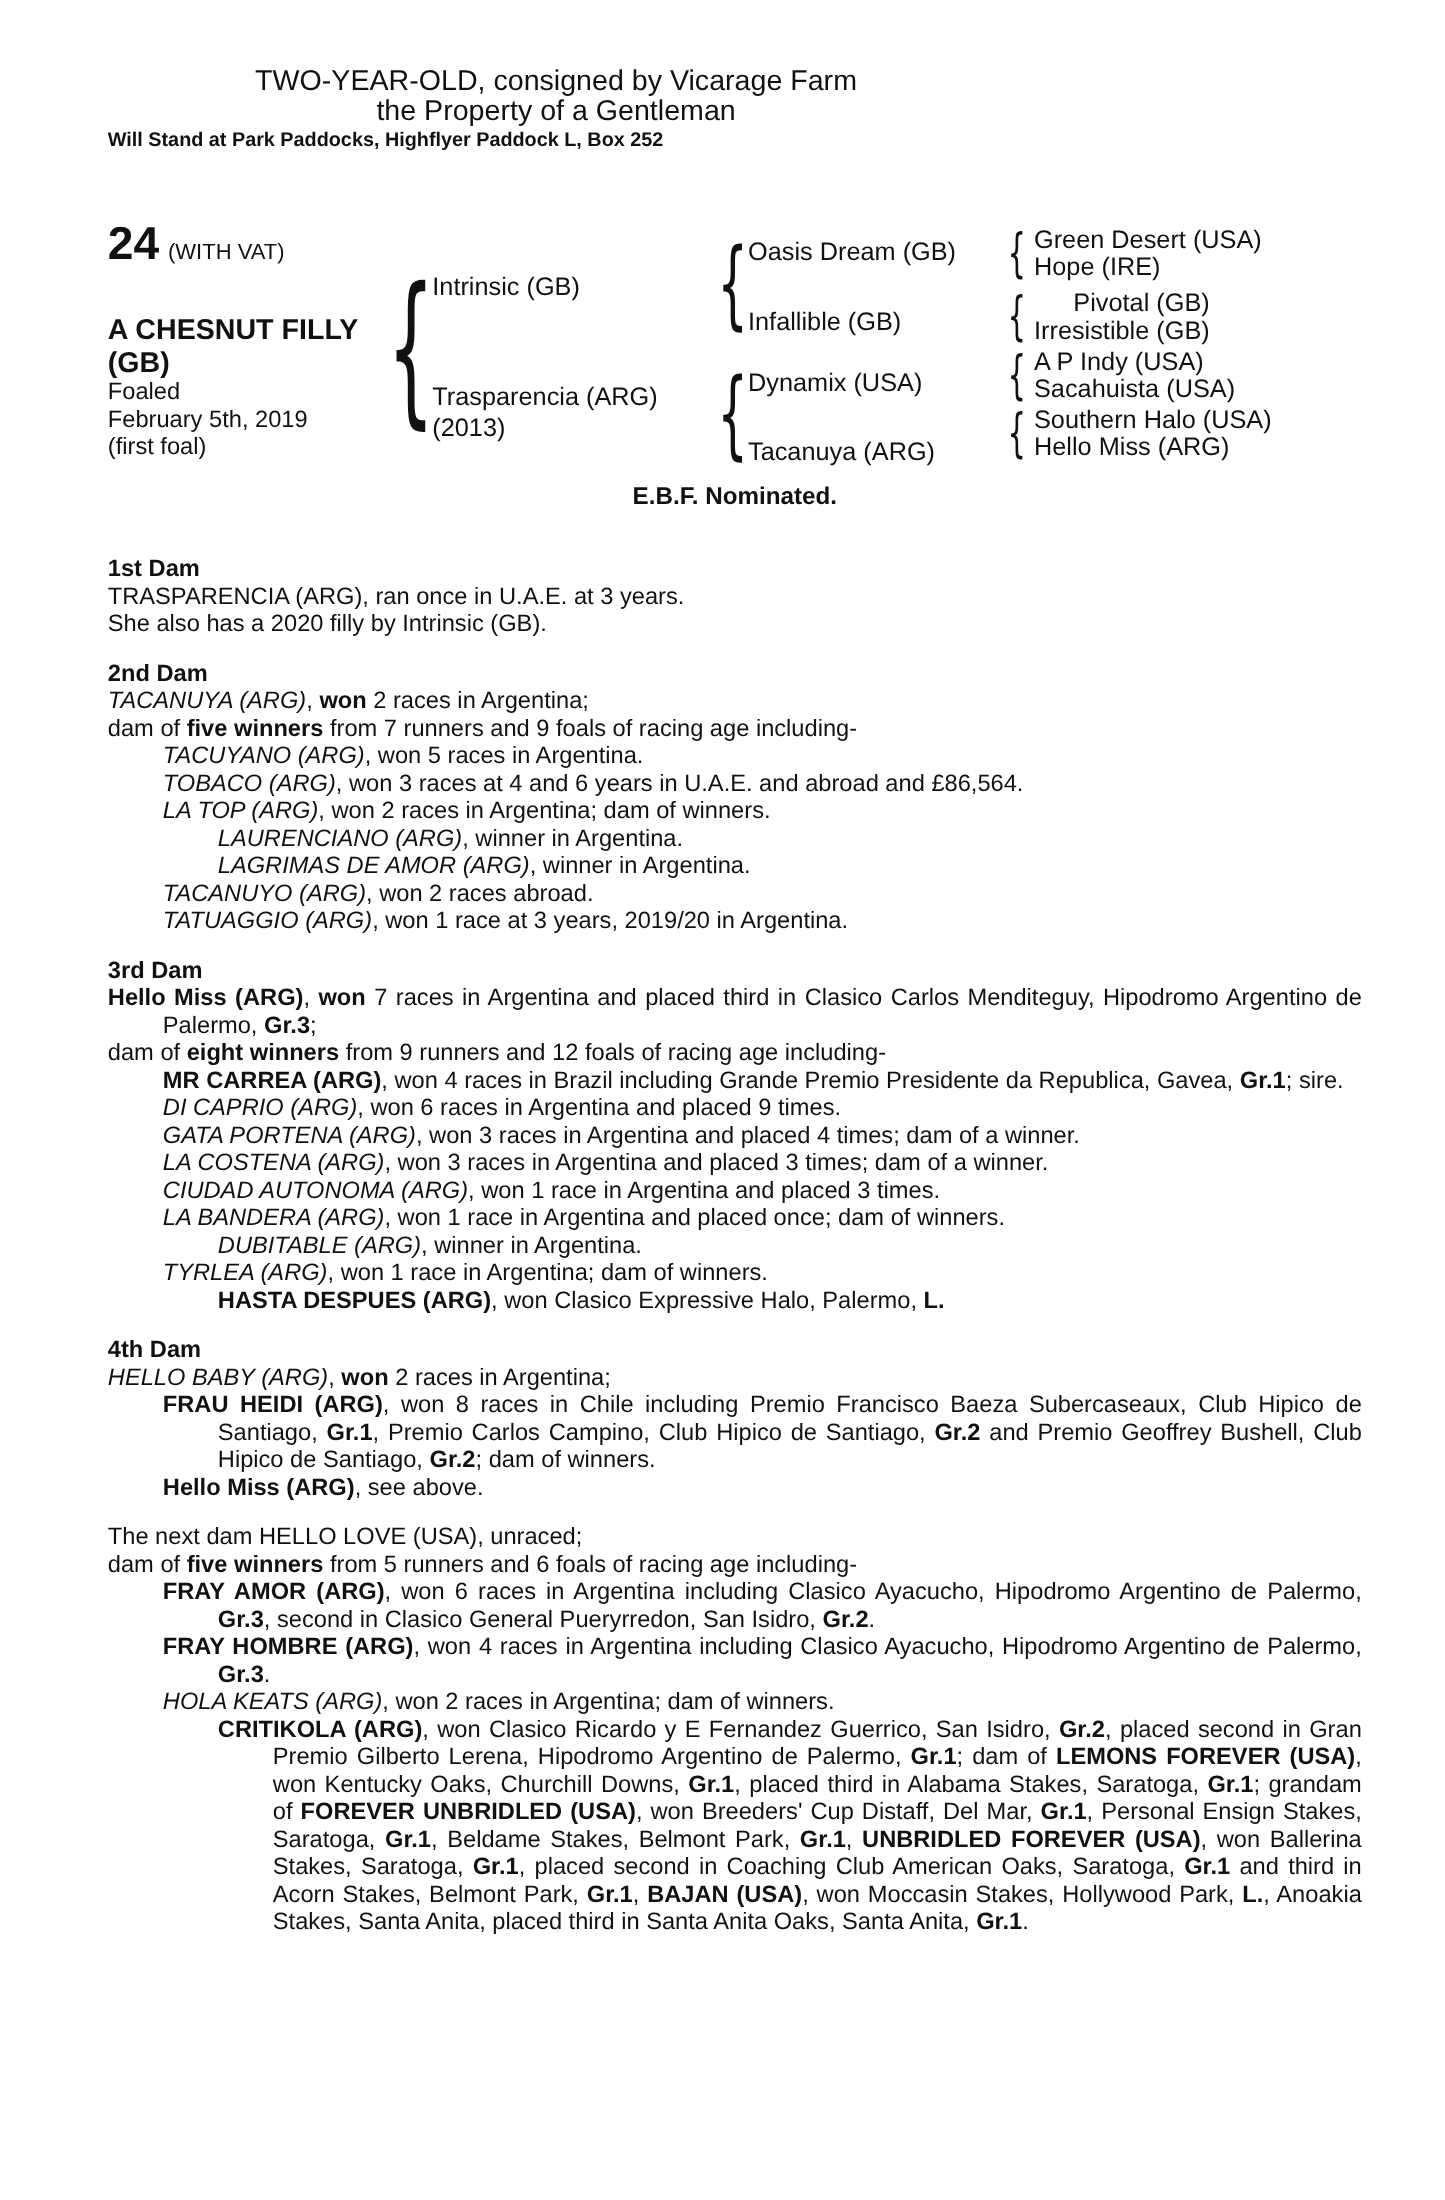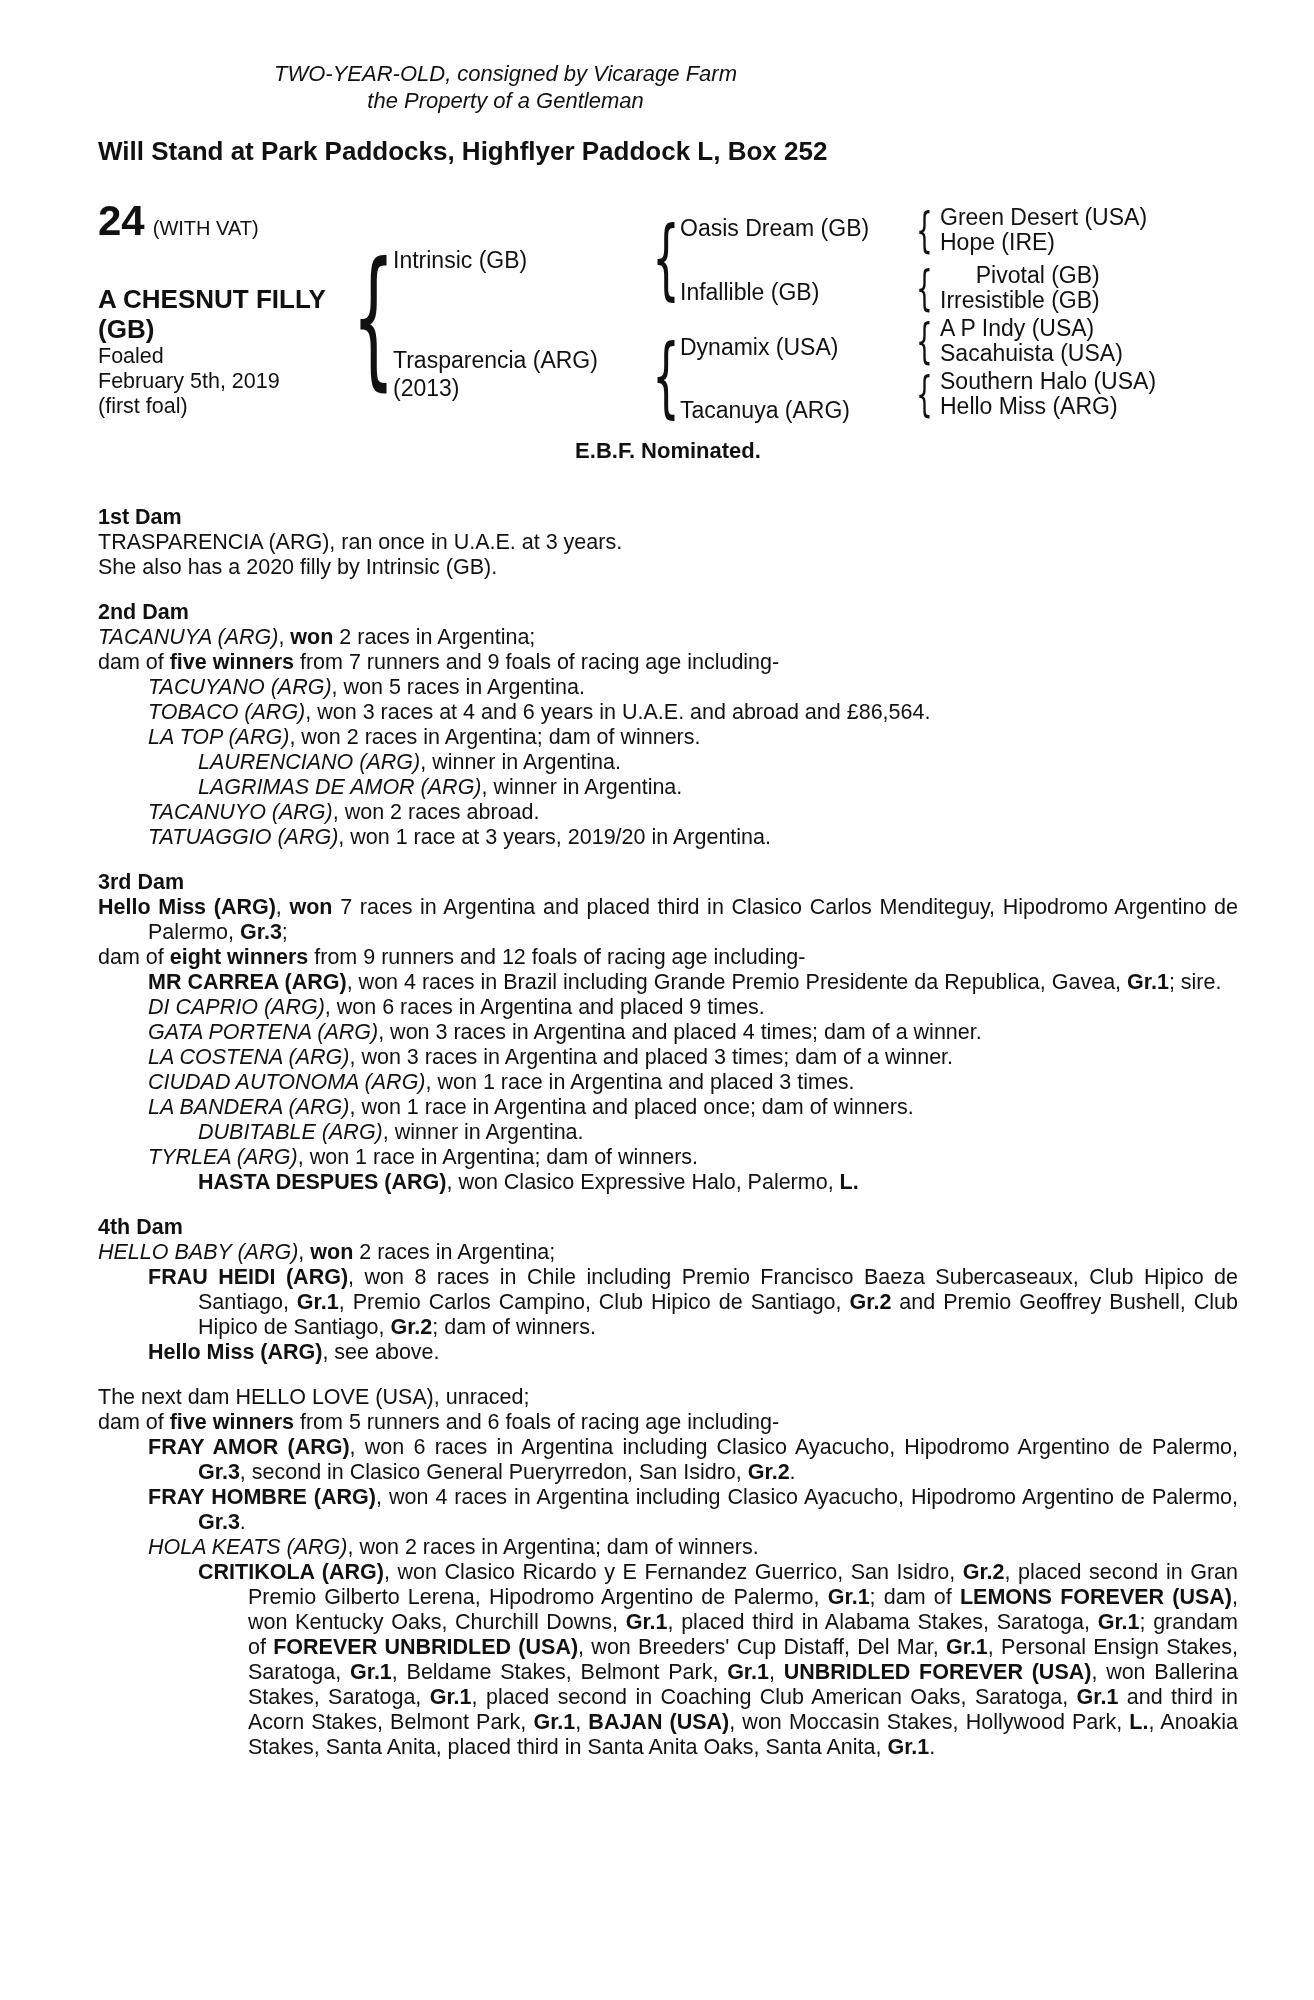--- a/index.html
+++ b/index.html
@@ -9,22 +9,22 @@
     background:#ffffff;
     font-family:"Liberation Sans", sans-serif;
     color:#111;
     overflow:hidden;
   }
   .abs{position:absolute;}
   .nowrap{white-space:nowrap;}
 
   
   .consign-header{left:98px;top:60px;width:815px;text-align:center;
-    font-style:italic;font-size:22px;line-height:27px;}
-  .stand-line{left:98px;top:114px;font-weight:bold;font-size:26px;line-height:26px;margin-top:24px;}
+    font-size:26px;line-height:27px;}
+  .stand-line{left:98px;top:114px;font-weight:bold;font-size:18px;line-height:26px;}
 
   
   .lot-row{left:98px;top:198px;font-size:42px;font-weight:bold;line-height:46px;}
   .lot-vat{font-size:20px;font-weight:normal;margin-left:8px;margin-top:43px;}
   .horse-block{left:98px;top:284px;font-size:21.5px;line-height:25px;}
   .horse-name{font-size:26px;font-weight:bold;line-height:30px;}
 
   
   .ped-name{font-size:23px;line-height:28px;white-space:nowrap;}
   .brace{font-family:"DejaVu Sans",sans-serif;font-weight:400;color:#111;

